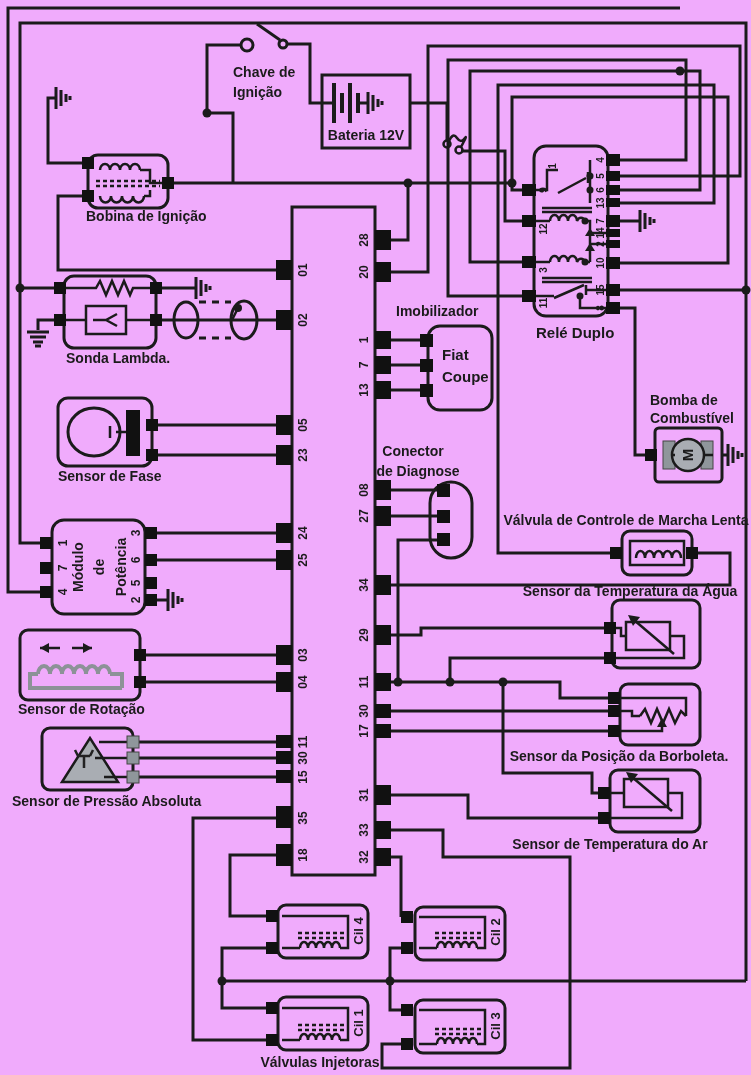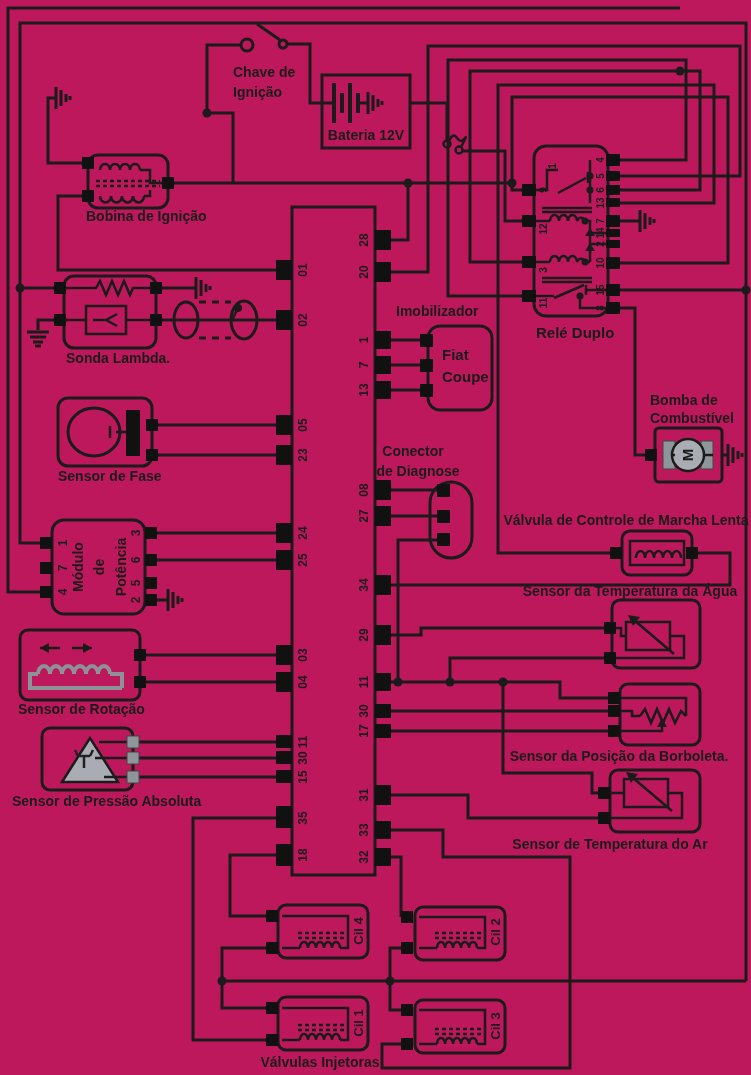--- a/index.html
+++ b/index.html
@@ -1,16 +1,16 @@
 <!DOCTYPE html>
 <html><head>
 <meta charset="utf-8">
 <style>
   html,body{margin:0;padding:0;background:#ffffff;}
-  .stage{position:relative;width:751px;height:1075px;background:#be185d;overflow:hidden;
+  .stage{position:relative;width:751px;height:1075px;background:#f0abfc;overflow:hidden;
          font-family:"Liberation Sans", sans-serif;}
   svg{position:absolute;left:0;top:0;}
   svg text{font-family:"Liberation Sans", sans-serif;font-weight:bold;fill:#1b1b1b;}
   .lbl{font-size:14px;}
   .lbl-sm{font-size:13px;}
   .pin{font-size:12px;}
   .pin-sm{font-size:10px;}
   .big{font-size:15px;}
   .wire{fill:none;stroke:#1b1b1b;stroke-width:3;}
   .wire2{fill:none;stroke:#1b1b1b;stroke-width:2.5;}

